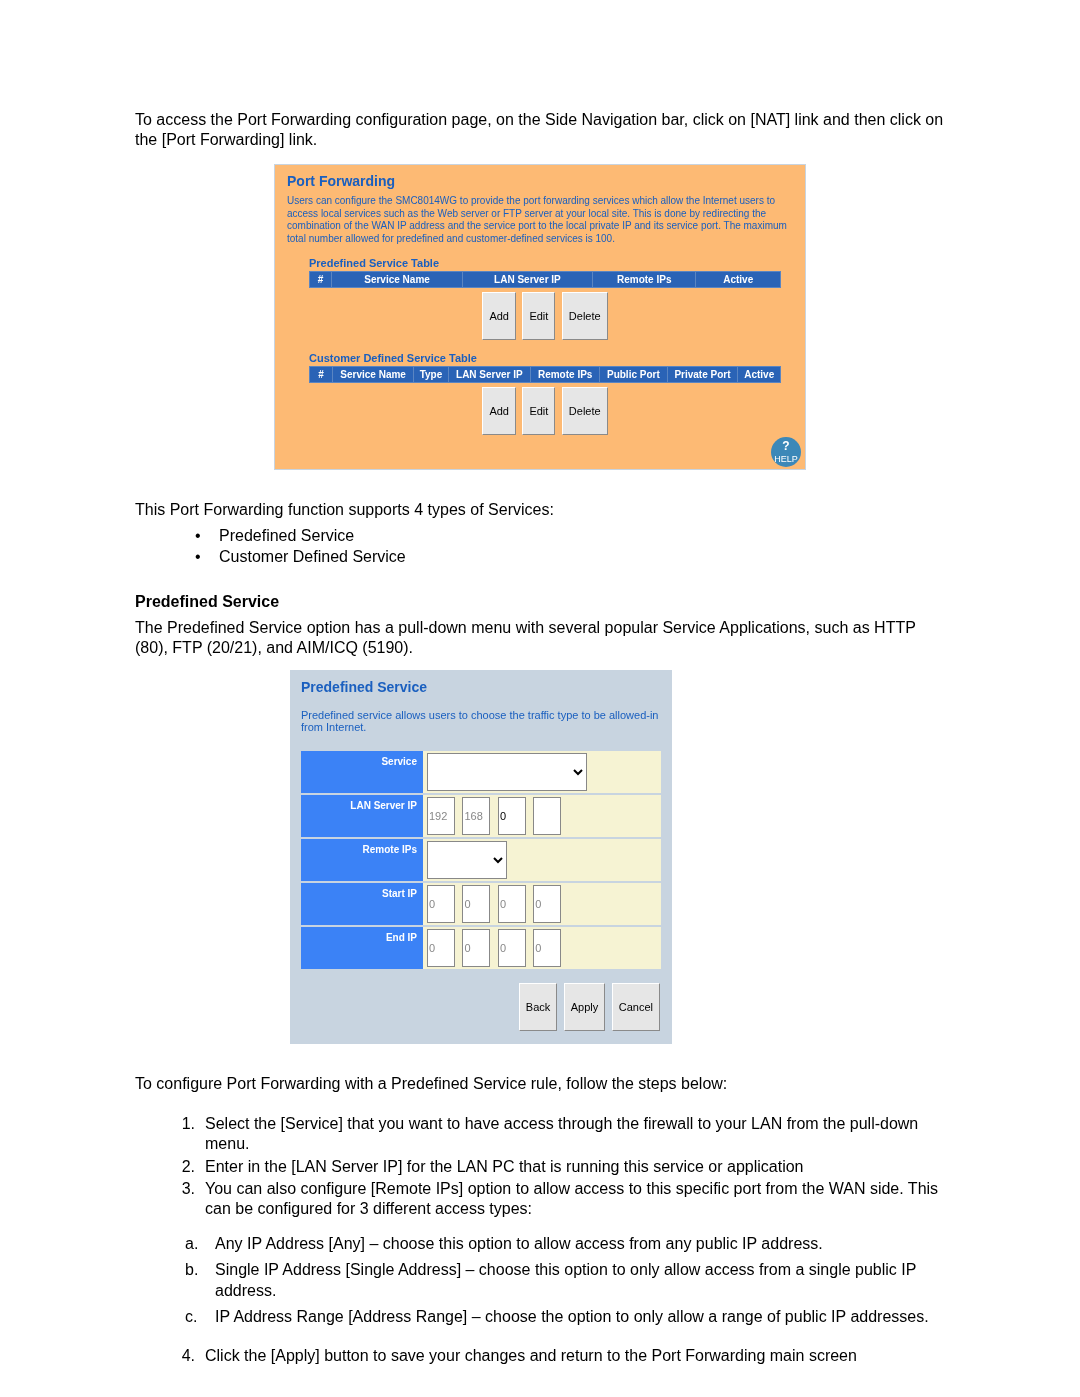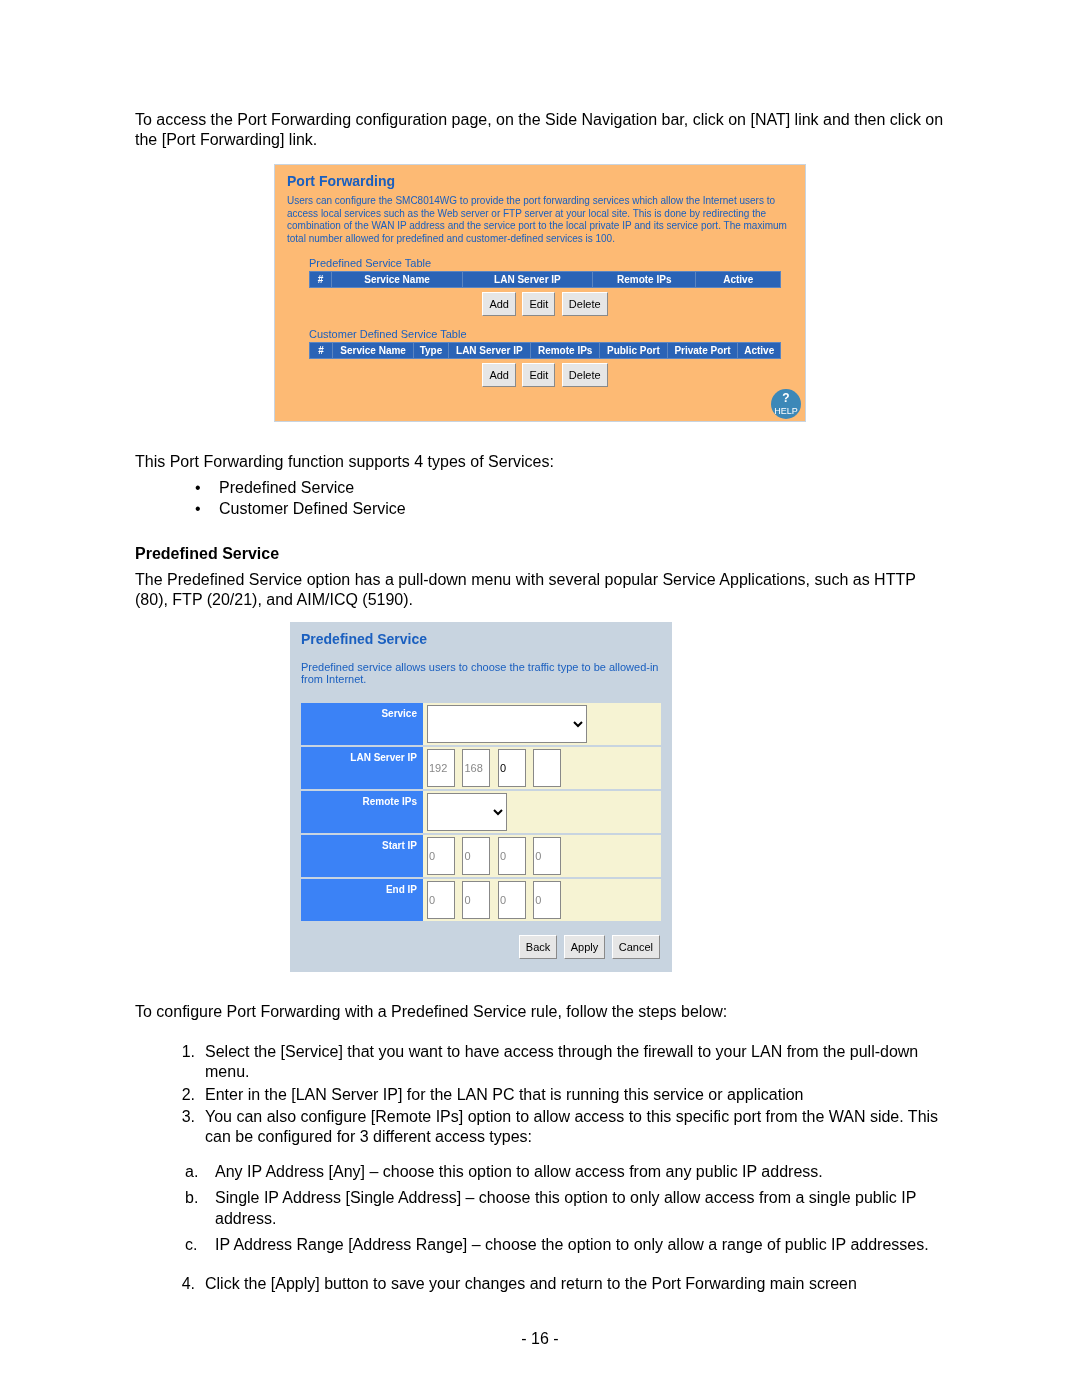--- a/index.html
+++ b/index.html
@@ -15,26 +15,26 @@
 .bullets{margin:6px 0 24px 0}
 .bullets .item{font-size:16px;line-height:1.3;margin-left:60px}
 .bullets .item::before{content:"•";display:inline-block;width:24px}
 
 
 .panel{width:530px;margin:14px auto 30px auto;background:#fdba74;border:1px solid #c8d4e0}
 .panel-inner{padding:8px 12px 34px 12px;position:relative}
 .panel-title{color:#1a5fbf;font-weight:700;font-size:14px;font-family:Arial,sans-serif;margin:0 0 6px 0}
 .panel-desc{color:#1a5fbf;font-size:10px;font-family:Arial,sans-serif;line-height:1.25}
 .tbl-section{margin-top:12px}
-.tbl-label{color:#1a5fbf;font-weight:400;font-size:11px;font-family:Arial,sans-serif;margin:0 0 2px 22px}
+.tbl-label{color:#1a5fbf;font-weight:700;font-size:11px;font-family:Arial,sans-serif;margin:0 0 2px 22px}
 .tbl{width:472px;margin-left:22px;border-collapse:collapse;font-family:Arial,sans-serif}
 .tbl th{background:#2a63b6;color:#fff;font-size:10px;font-weight:700;padding:2px 4px;border:1px solid #5a85c2;text-align:center}
 .tbl th.num{width:14px}
 .btn-row{text-align:center;margin:4px 0 0 22px;width:472px}
-.btn{display:inline-block;background:#e6e6e6;border:1px solid #8a8a8a;border-top-color:#fff;border-left-color:#fff;font:11px Arial,sans-serif;padding:5px 6px;margin:0 1px}
+.btn{display:inline-block;background:#e6e6e6;border:1px solid #8a8a8a;border-top-color:#fff;border-left-color:#fff;font:11px Arial,sans-serif;padding:17px 6px;margin:0 1px}
 .help{position:absolute;right:4px;bottom:2px;width:30px;height:30px;border-radius:50%;background:#3c88b8;color:#fff;font:9px Arial;display:flex;align-items:center;justify-content:center}
 .help::before{content:"?";position:absolute;top:2px;font-size:12px;font-weight:700}
 .help span{position:absolute;bottom:3px}
 
 
 .ps-panel{width:380px;margin:12px 0 30px 155px;background:#c8d4e0;border:1px solid #c8d4e0}
 .ps-inner{padding:8px 10px 12px 10px}
 .ps-title{color:#1a5fbf;font-weight:700;font-size:14px;font-family:Arial,sans-serif;margin:0 0 14px 0}
 .ps-desc{color:#1a5fbf;font-size:11px;font-family:Arial,sans-serif;margin-bottom:18px}
 .ps-row{display:flex;align-items:stretch;margin-bottom:2px}

